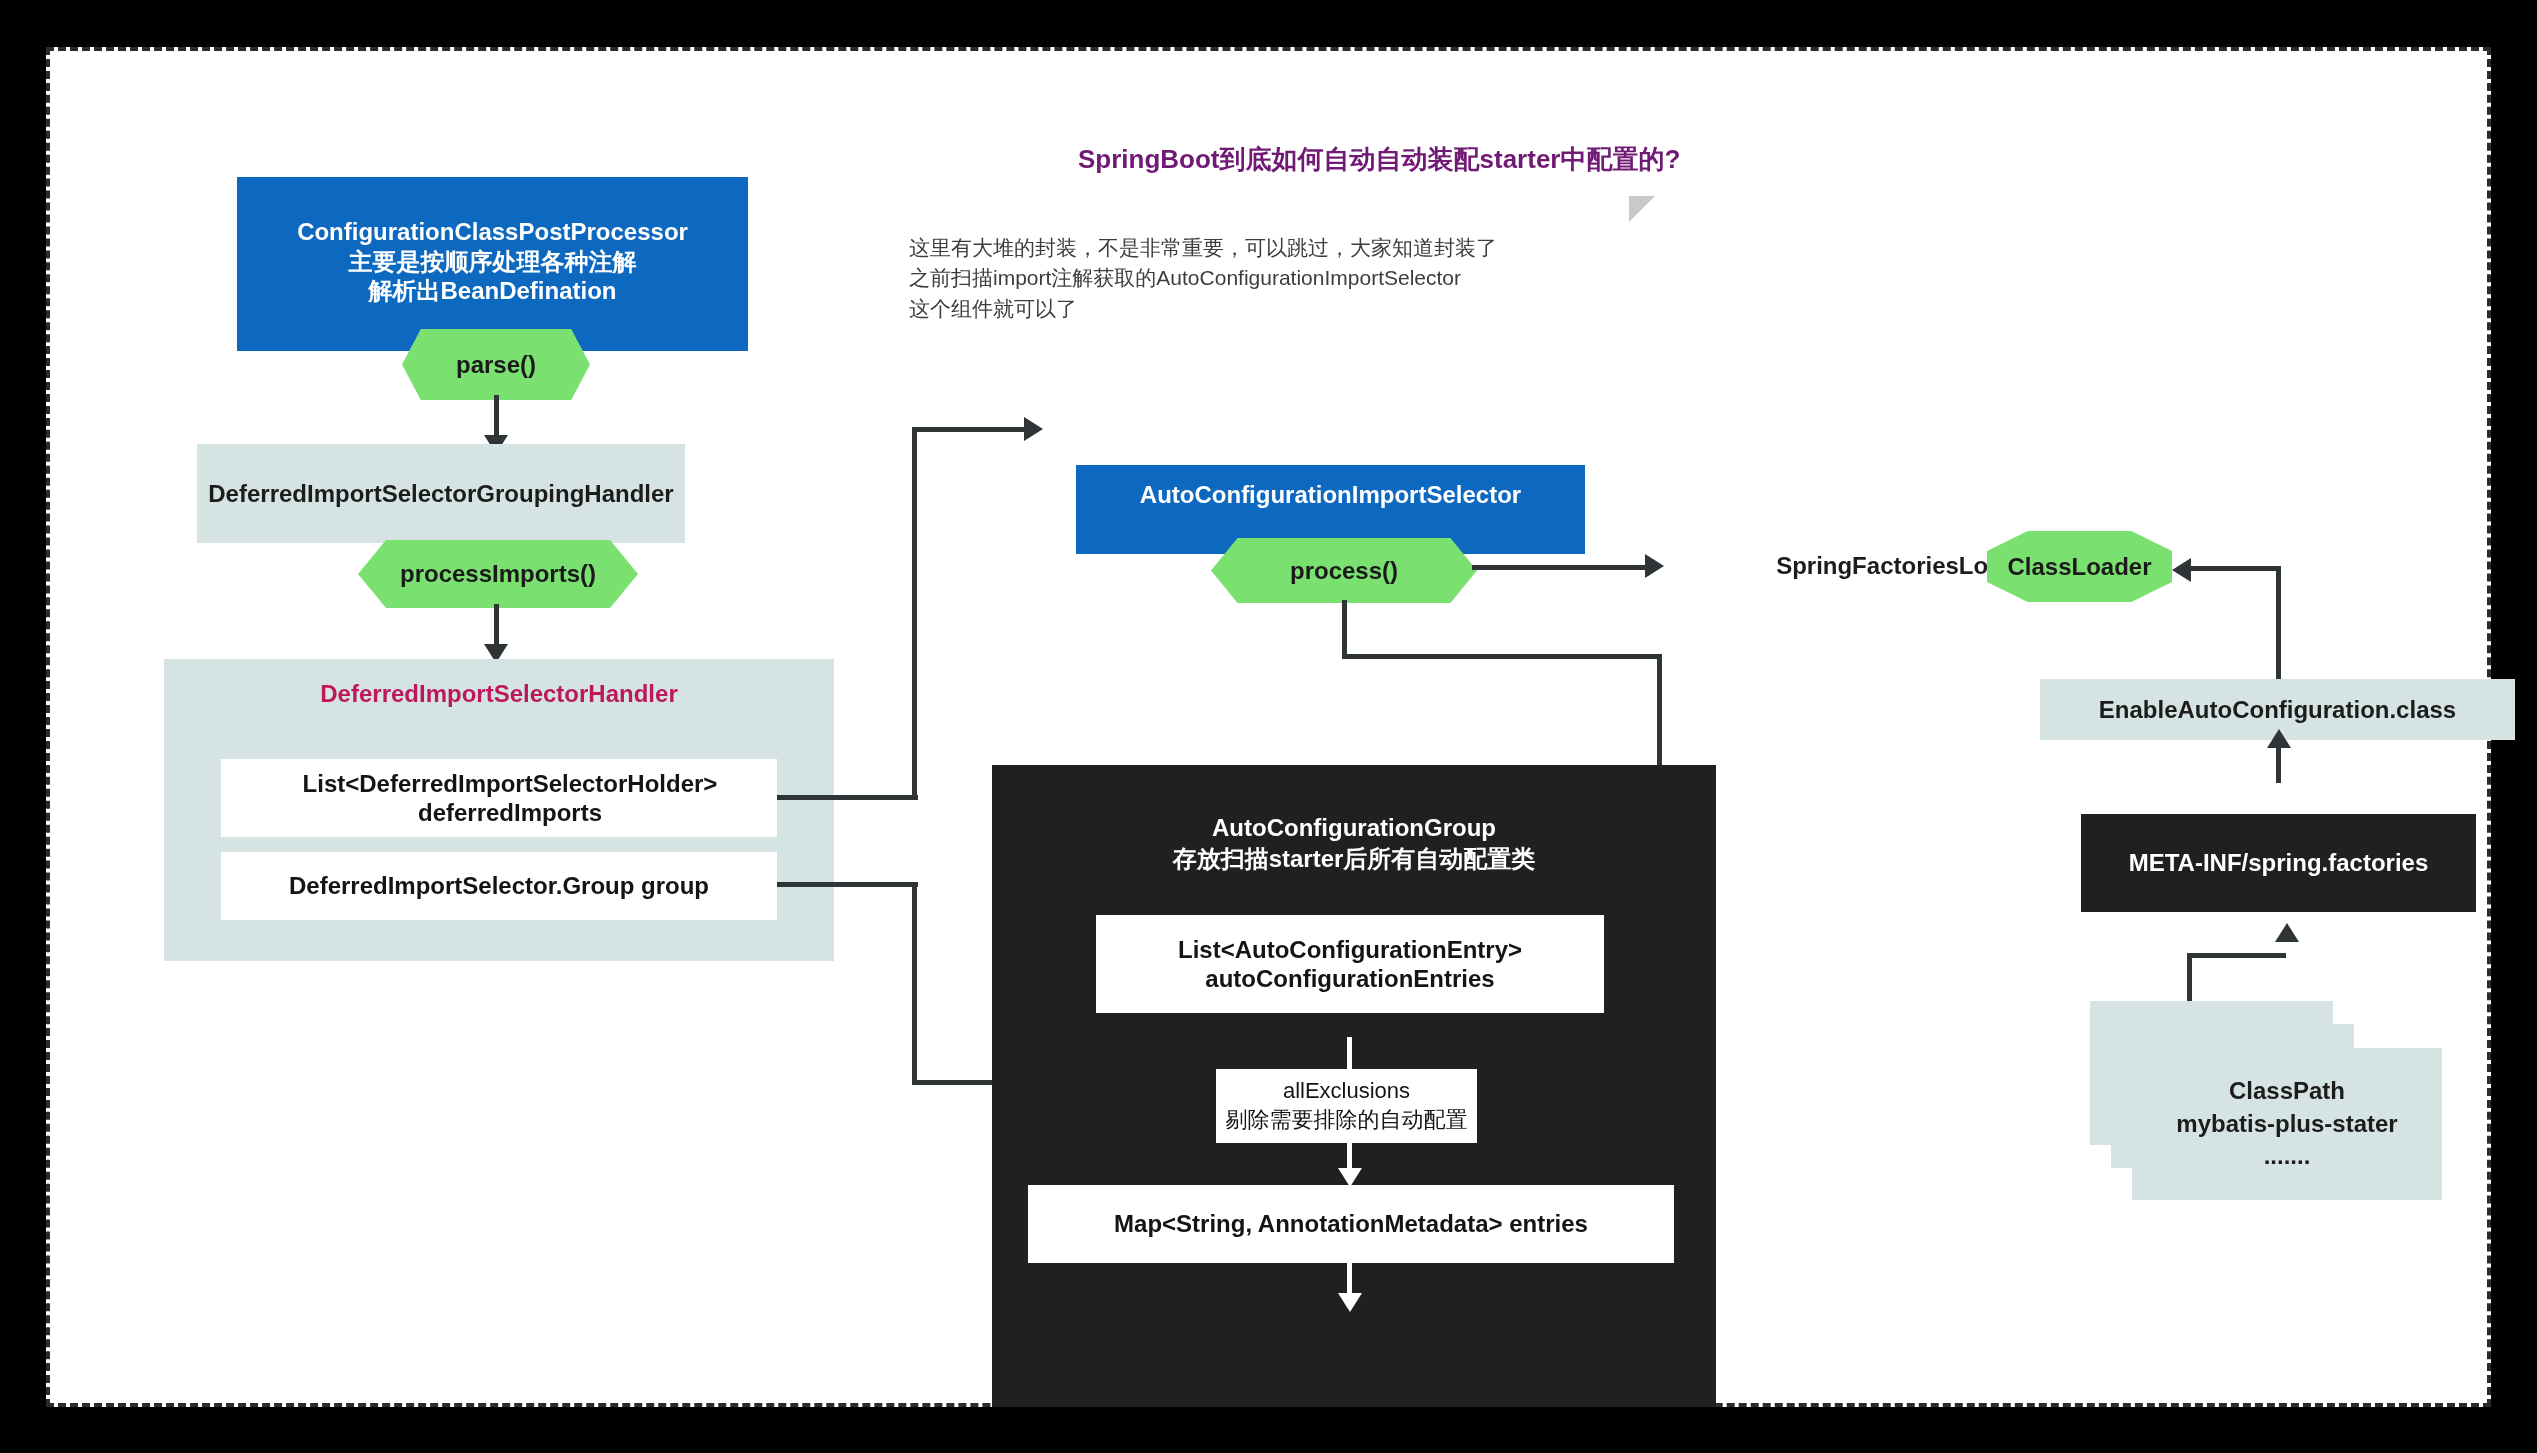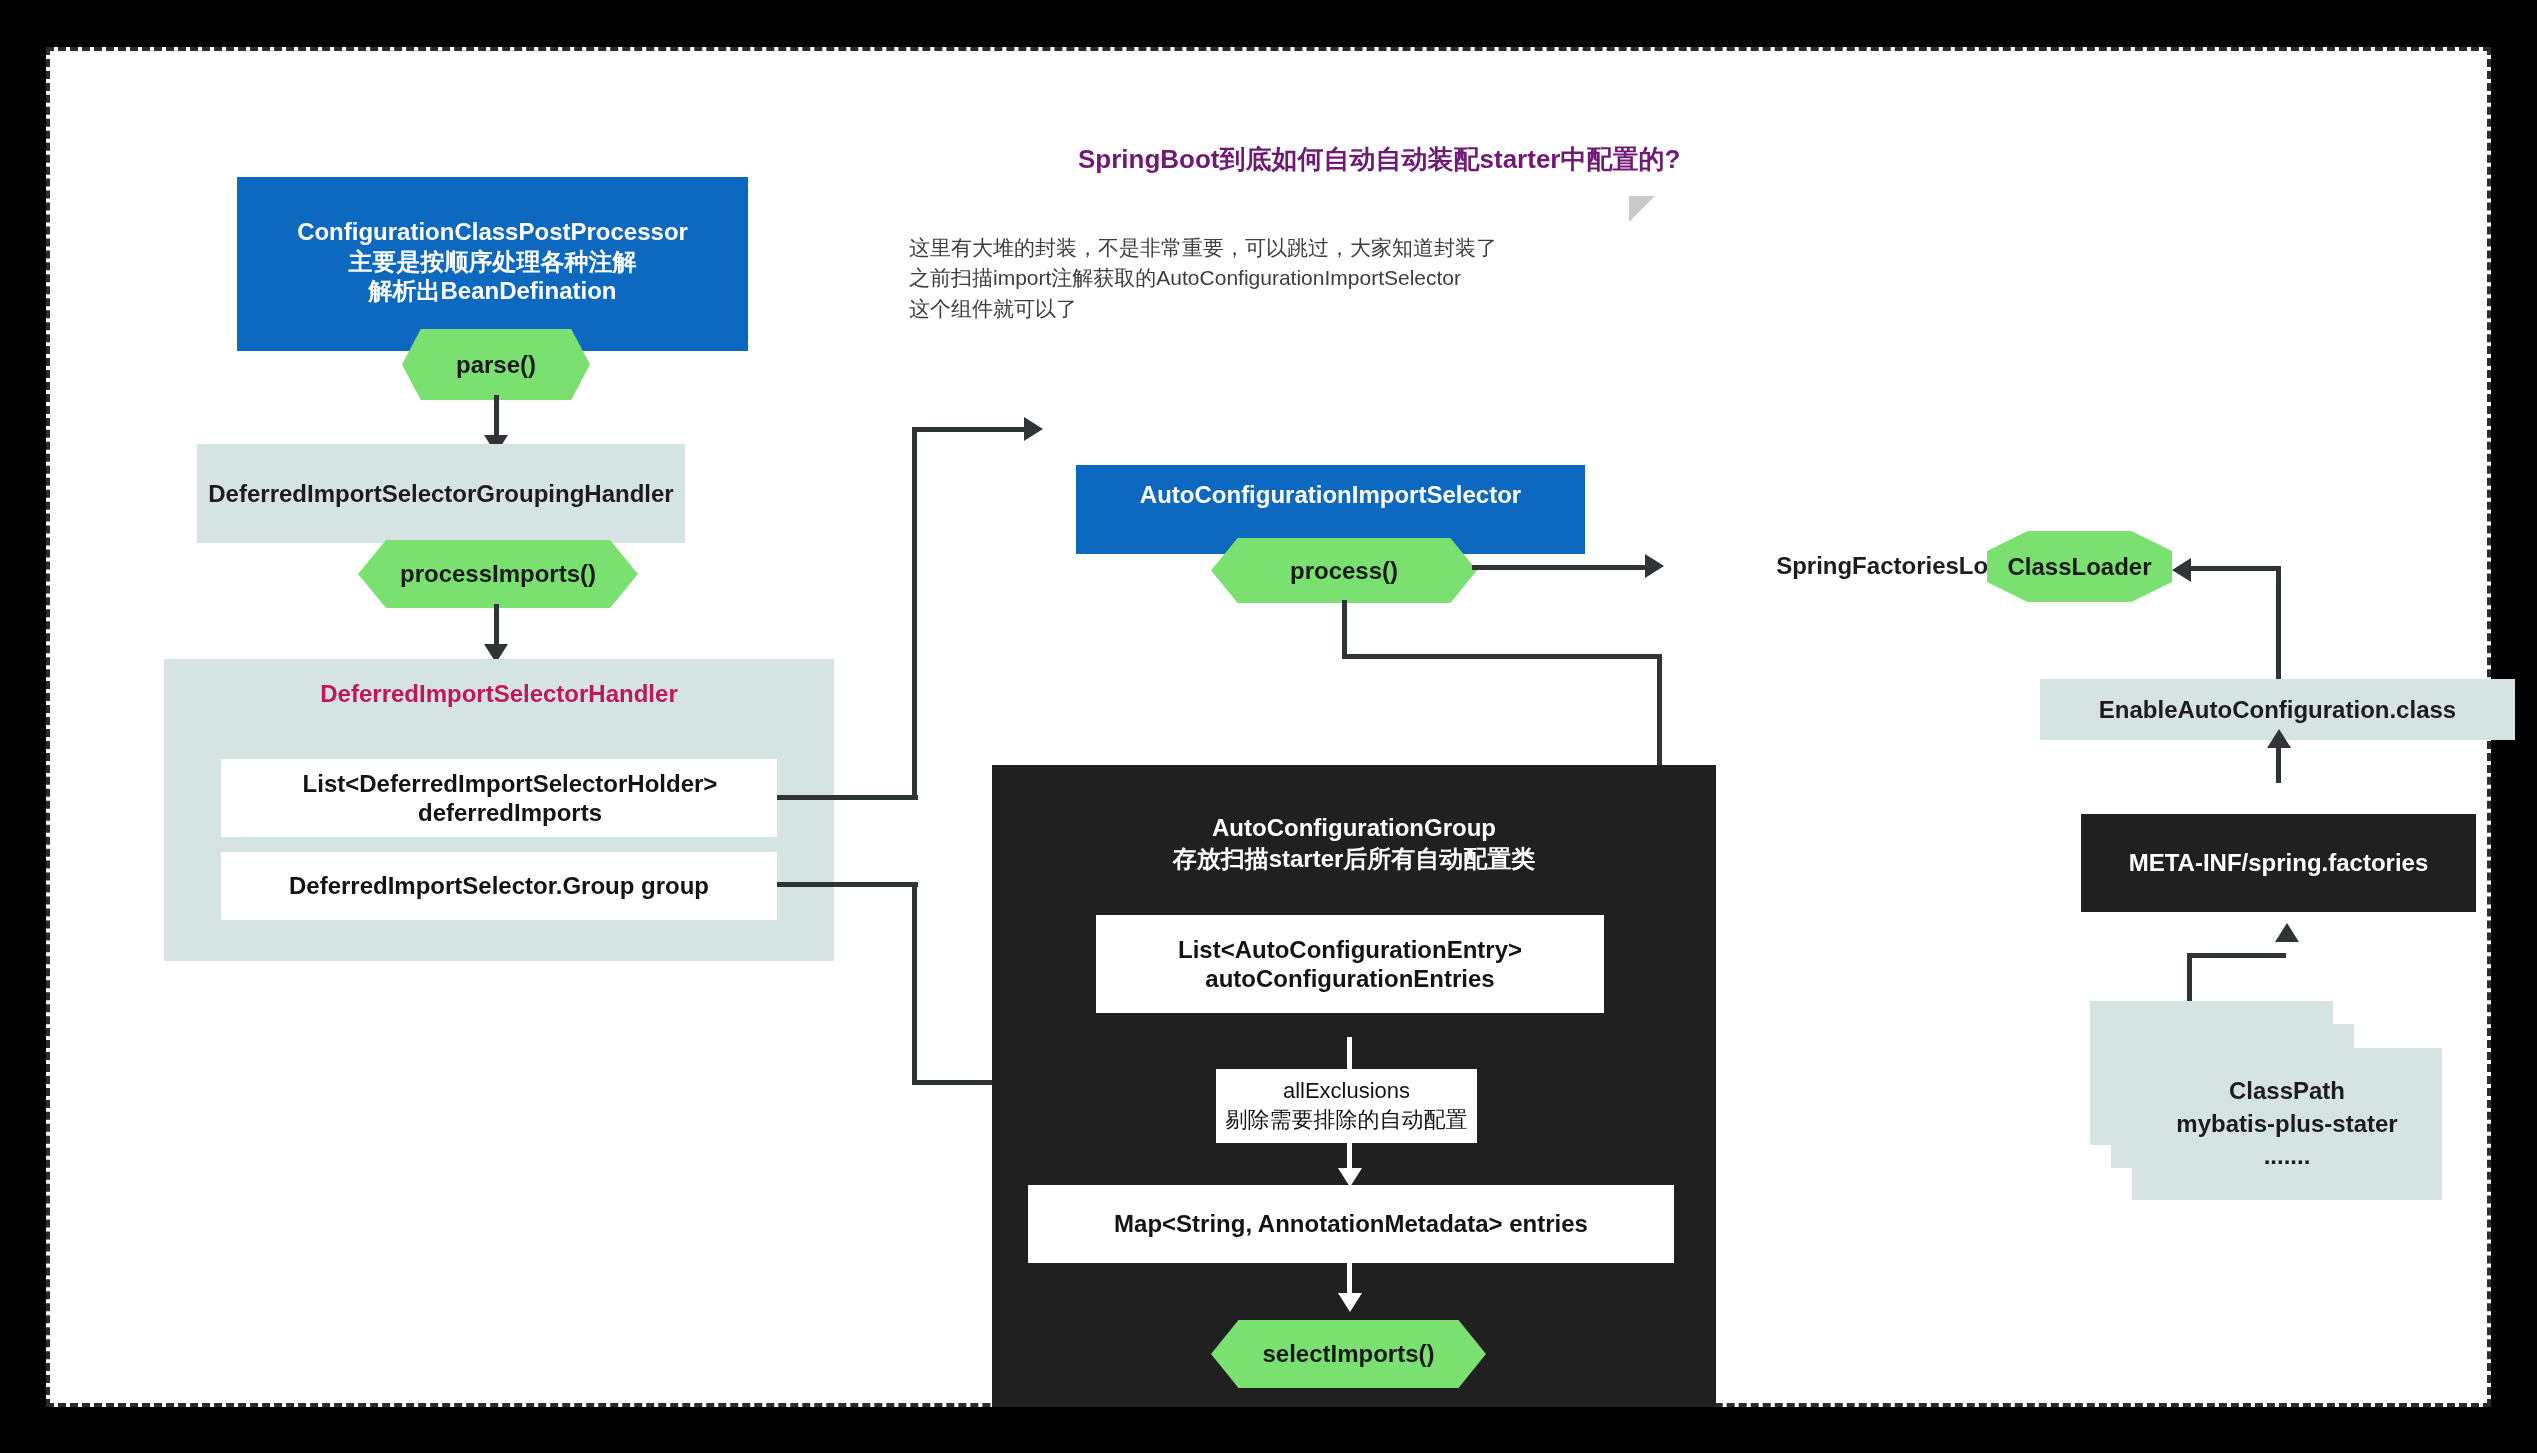--- a/index.html
+++ b/index.html
@@ -157,16 +157,15 @@
 剔除需要排除的自动配置</div>
 
   <div class="ln lnw" style="left:1297px;top:1090px;width:4.7px;height:36px;"></div>
   <div class="arr arr-dw" style="left:1288px;top:1117px;"></div>
 
   <div class="abs node n-white" style="left:978px;top:1134px;width:646px;height:78px;font-size:24px;">Map&lt;String, AnnotationMetadata&gt; entries</div>
 
   <div class="ln lnw" style="left:1297px;top:1212px;width:4.7px;height:40px;"></div>
   <div class="arr arr-dw" style="left:1288px;top:1242px;"></div>
 
-  <div class="abs hexa" style="left:1161px;top:1269px;width:275px;height:68px;font-size:24px;">selectImports()</div>
 
 </div>
 
 
 </body></html>

